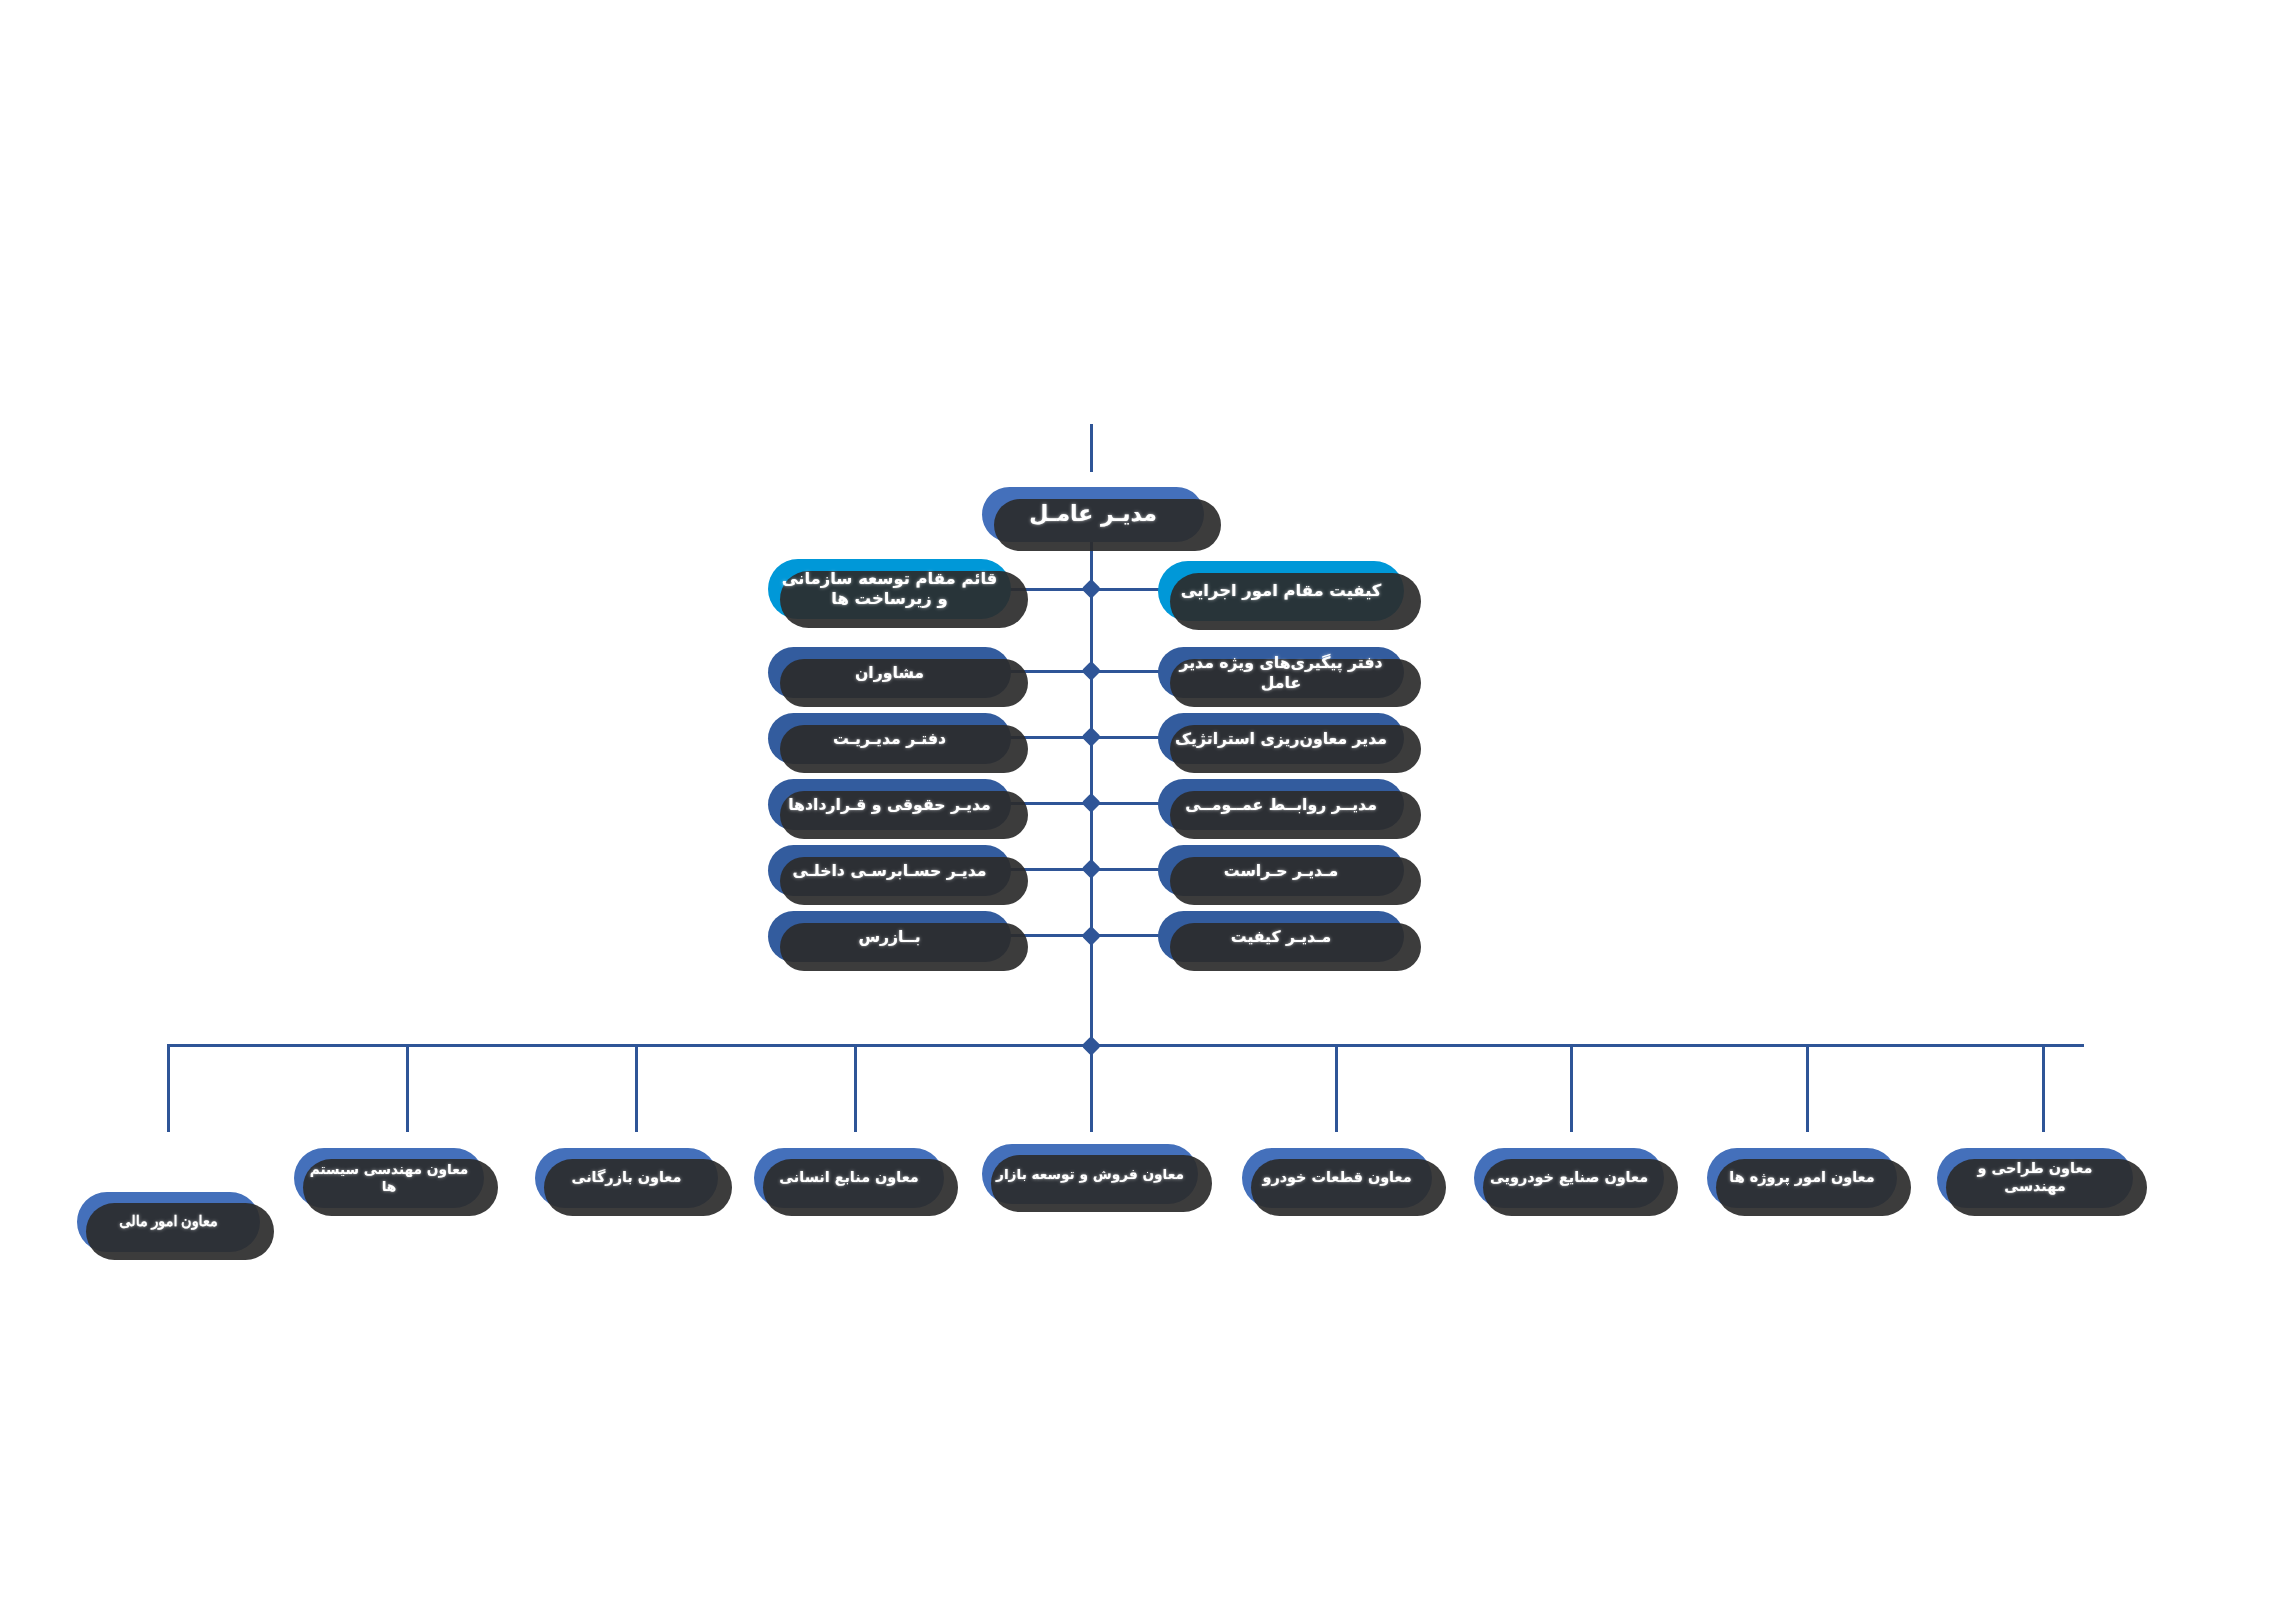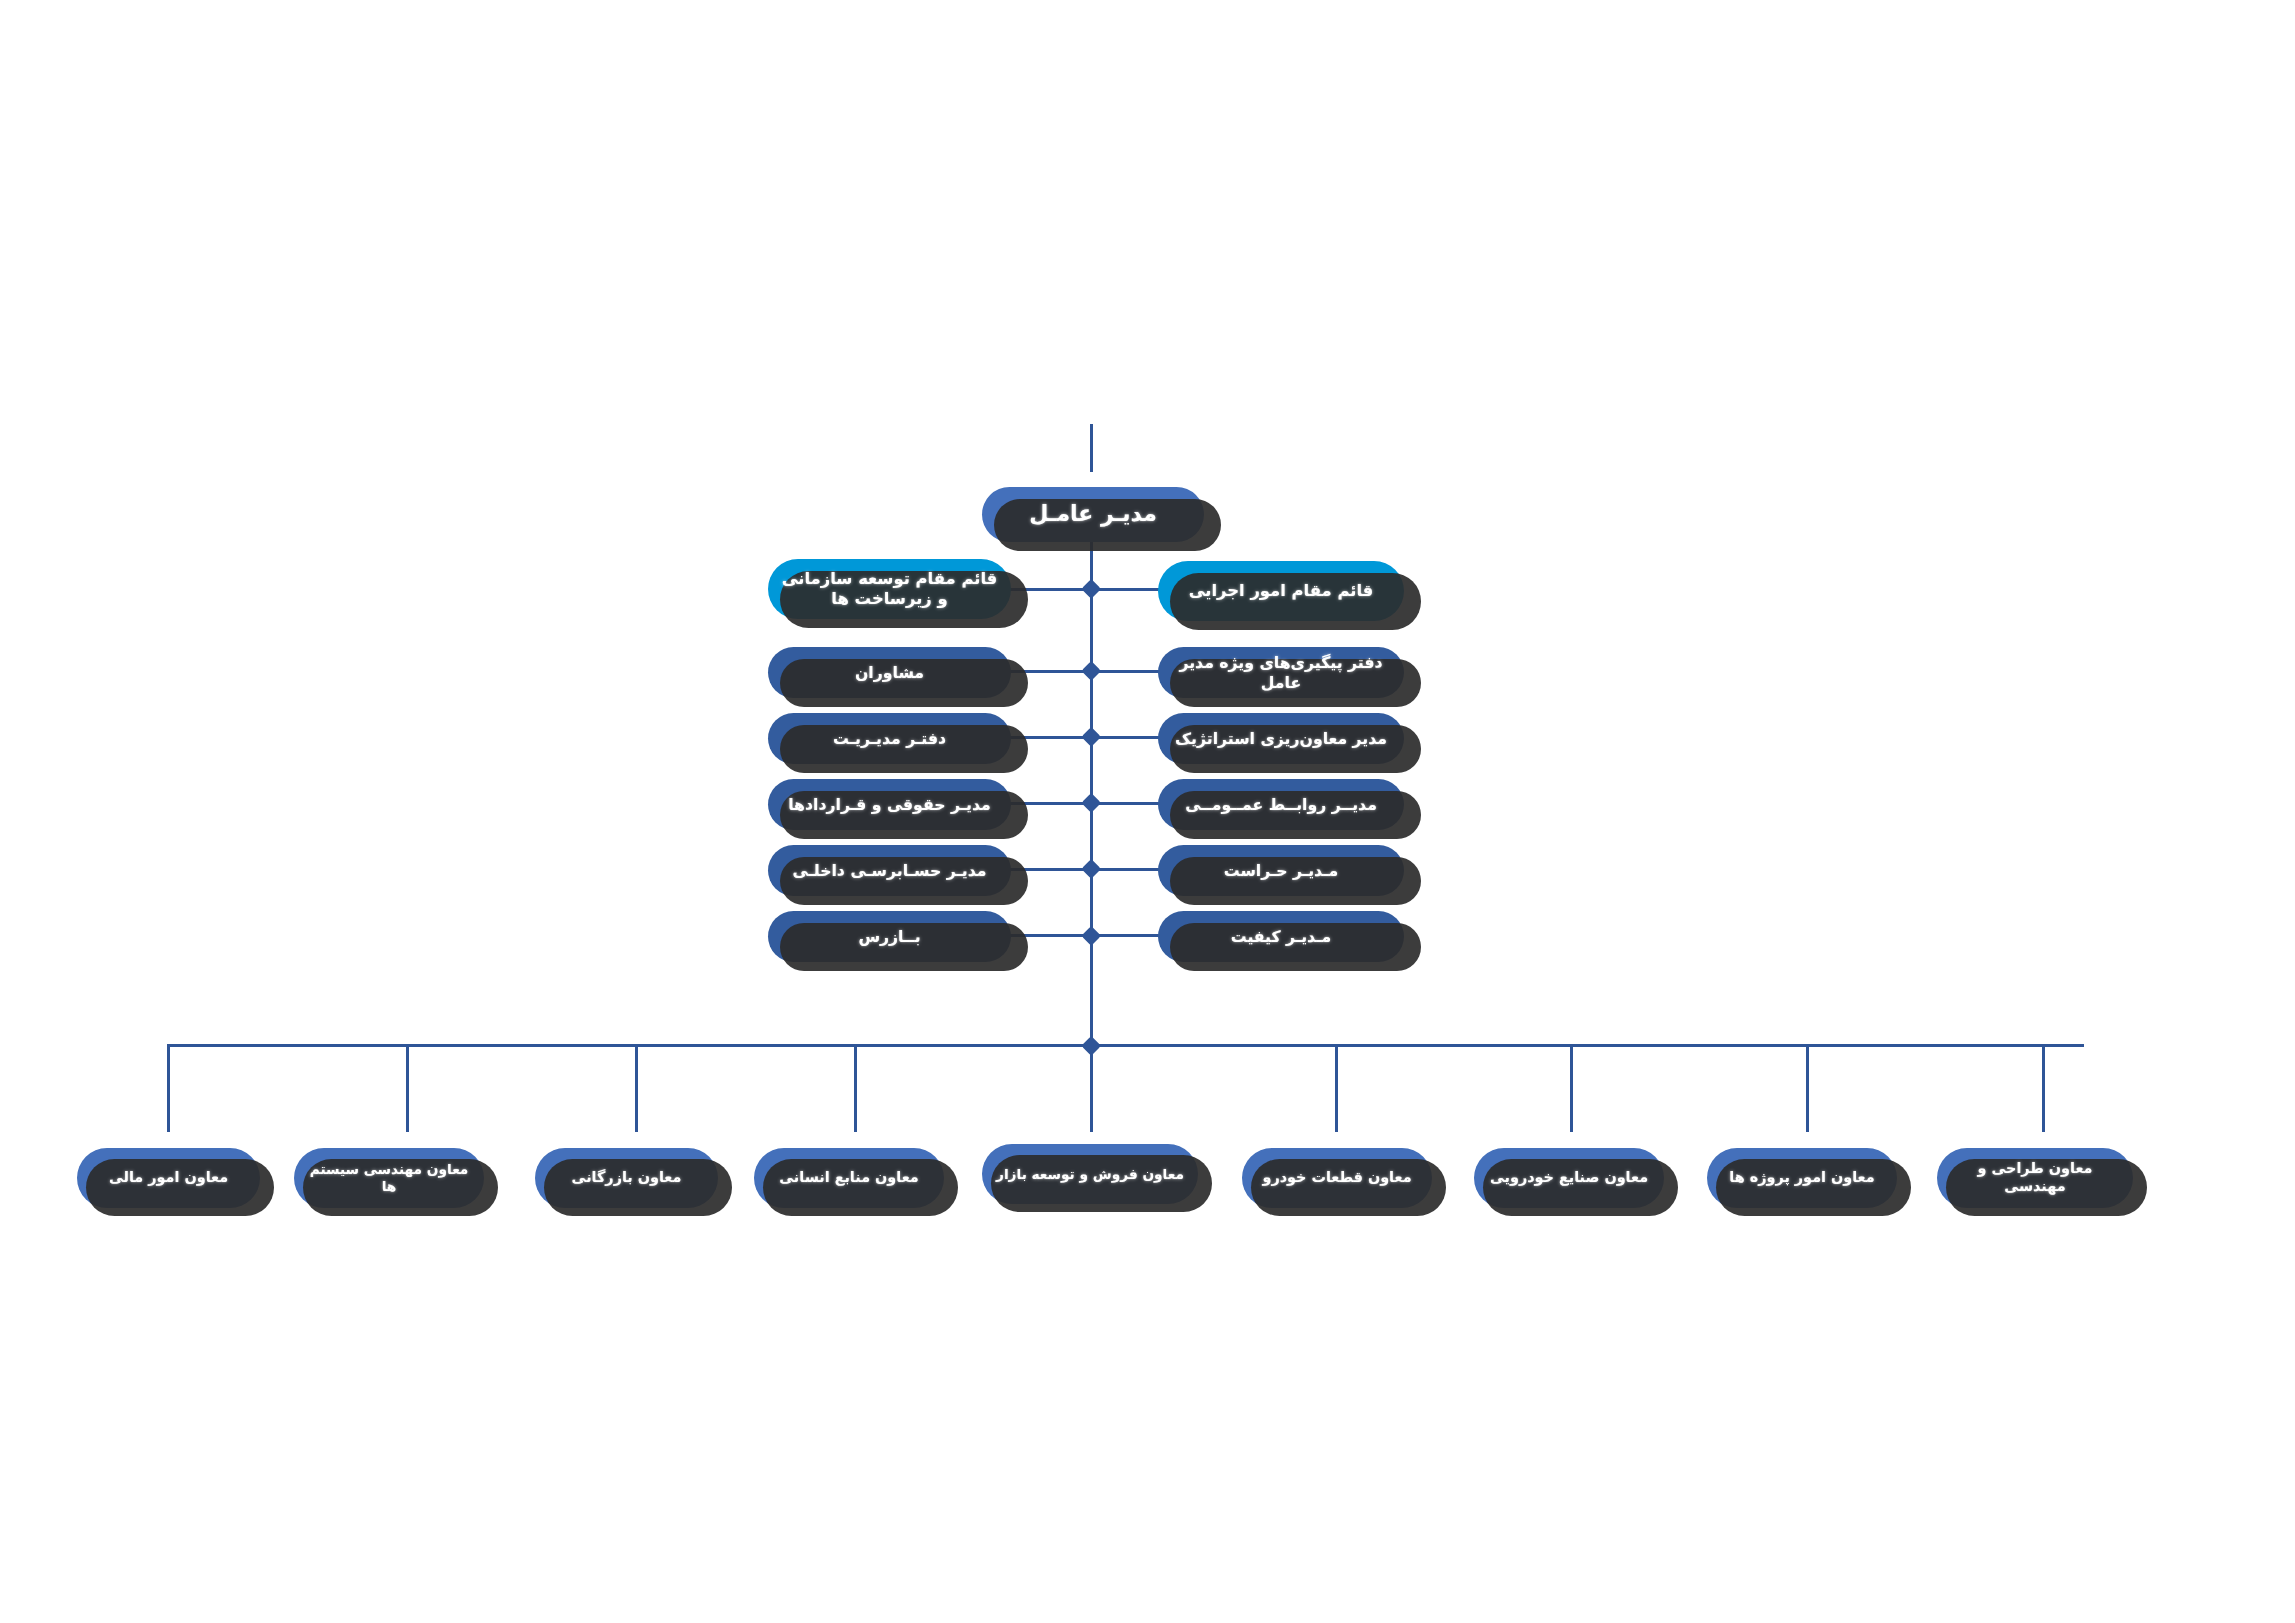--- a/index.html
+++ b/index.html
@@ -135,35 +135,35 @@
     <div class="line vline" style="left:1570px;top:1046px;height:86px;"></div>
     <div class="line vline" style="left:1806px;top:1046px;height:86px;"></div>
     <div class="line vline" style="left:2042px;top:1046px;height:86px;"></div>
   </div>
 
 
   <div id="ceo" class="node blue">مدیـر عامـل</div>
 
   <div id="dep-left" class="node cyan deputy">قائم مقام توسعه سازمانی و زیرساخت ها</div>
 
-  <div id="dep-right" class="node cyan deputy">قائم مقام امور اجرایی</div>
+  <div id="dep-right" class="node cyan deputy">کیفیت مقام امور اجرایی</div>
 
   <div class="node steel staff staff-left" style="top:647px;">مشاوران</div>
   <div class="node steel staff staff-left" style="top:713px;">دفتـر مدیـریـت</div>
   <div class="node steel staff staff-left" style="top:779px;">مدیـر حقوقی و قـراردادها</div>
   <div class="node steel staff staff-left" style="top:845px;">مدیـر حسـابرسـی داخلـی</div>
   <div class="node steel staff staff-left" style="top:911px;">بــازرس</div>
 
   <div class="node steel staff staff-right" style="top:647px;">دفتر پیگیری‌های ویژه مدیر عامل</div>
   <div class="node steel staff staff-right" style="top:713px;">مدیر معاون‌ریزی استراتژیک</div>
   <div class="node steel staff staff-right" style="top:779px;">مدیــر روابــط عمــومــی</div>
   <div class="node steel staff staff-right" style="top:845px;">مـدیـر حـراست</div>
   <div class="node steel staff staff-right" style="top:911px;">مـدیـر کیفیت</div>
 
-  <div class="node blue unit" style="left:77px;top:1132px;width:183px;">معاون امور مالی</div>
+  <div class="node blue unit" style="left:77px;top:1176px;width:183px;font-family:Liberation Serif, serif;">معاون امور مالی</div>
   <div class="node blue unit" style="left:294px;top:1132px;width:190px;font-size:13.7px;">معاون مهندسی سیستم ها</div>
   <div class="node blue unit" style="left:535px;top:1132px;width:183px;">معاون بازرگانی</div>
   <div class="node blue unit" style="left:754px;top:1132px;width:190px;">معاون منابع انسانی</div>
   <div class="node blue unit" style="left:982px;top:1128px;width:216px;font-size:13.7px;">معاون فروش و توسعه بازار</div>
   <div class="node blue unit" style="left:1242px;top:1132px;width:190px;">معاون قطعات خودرو</div>
   <div class="node blue unit" style="left:1474px;top:1132px;width:190px;">معاون صنایع خودرویی</div>
   <div class="node blue unit" style="left:1707px;top:1132px;width:190px;">معاون امور پروژه ها</div>
   <div class="node blue unit" style="left:1937px;top:1132px;width:196px;">معاون طراحی و مهندسی</div>
 
 </div>

